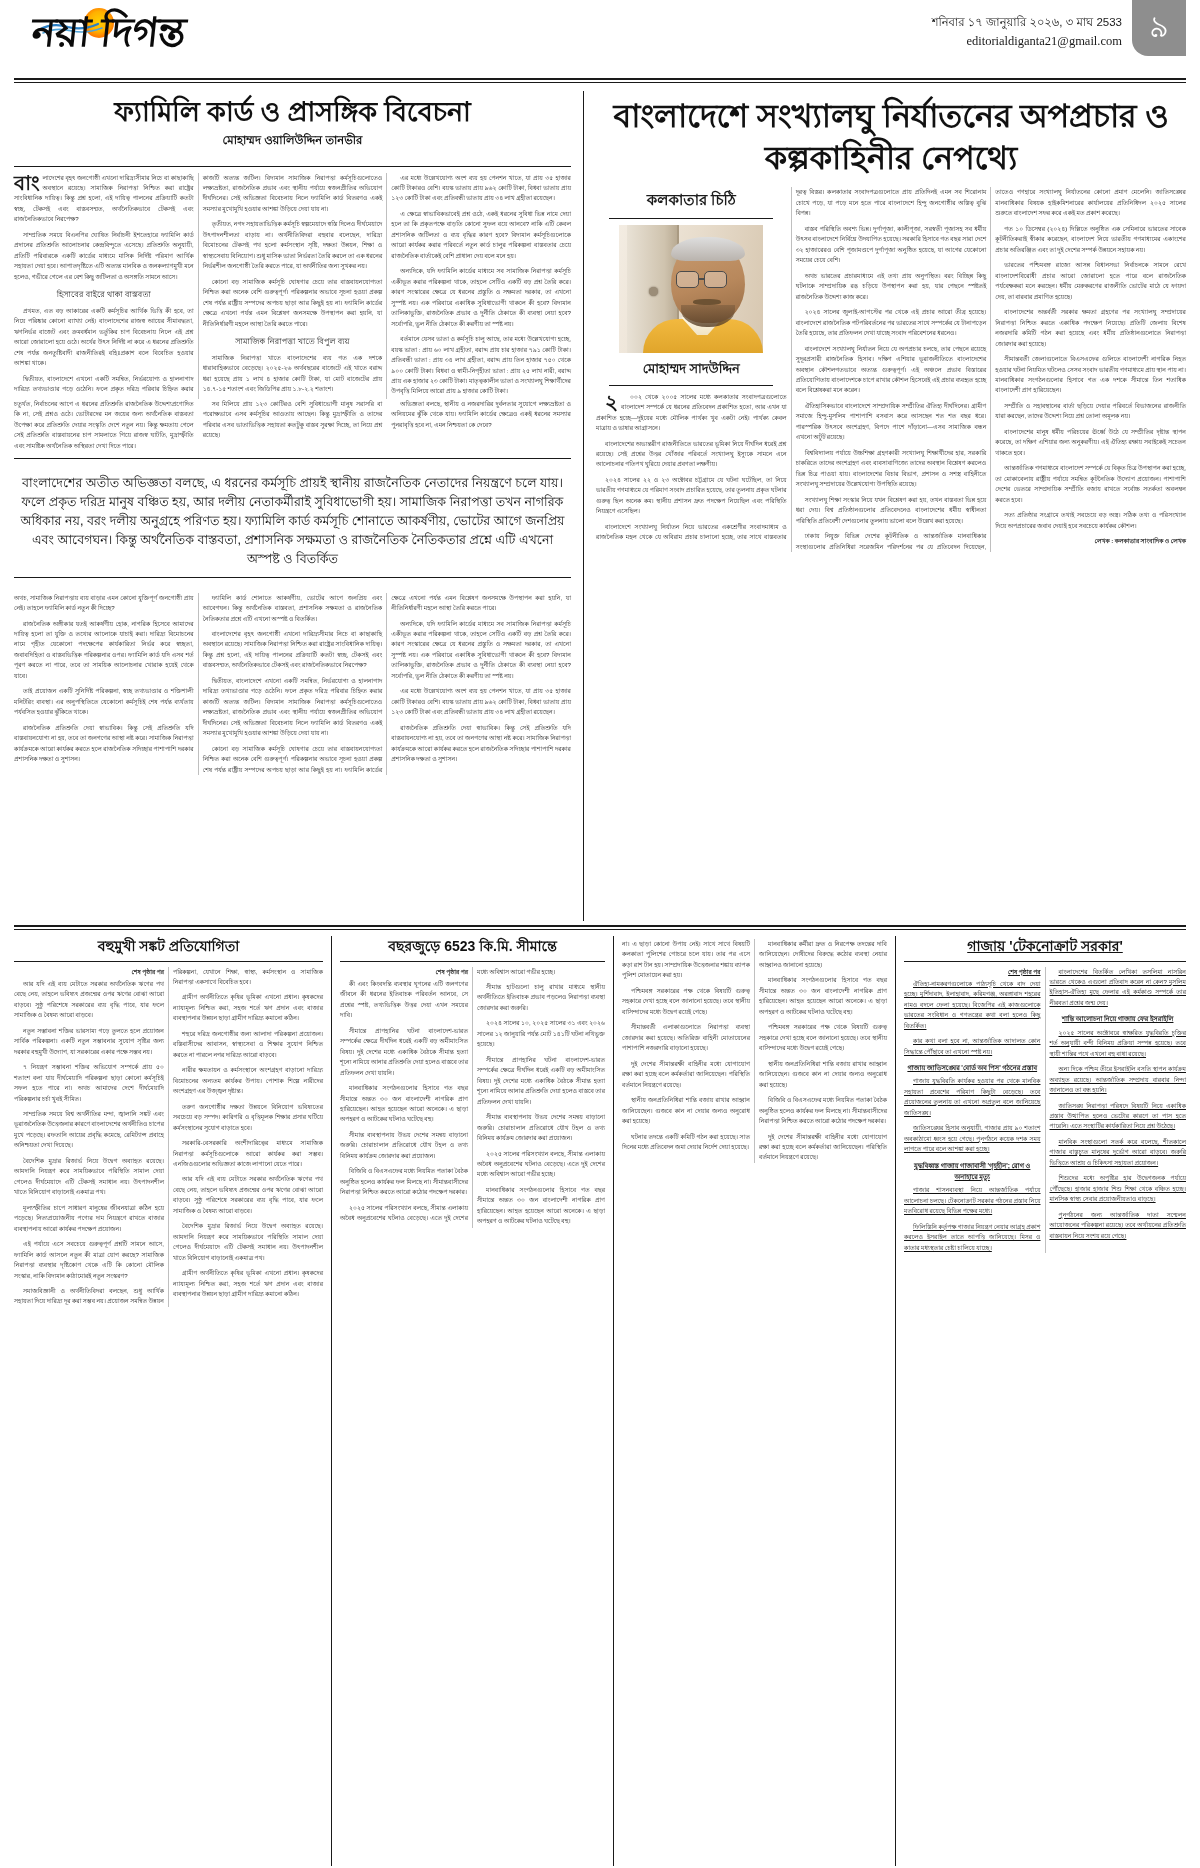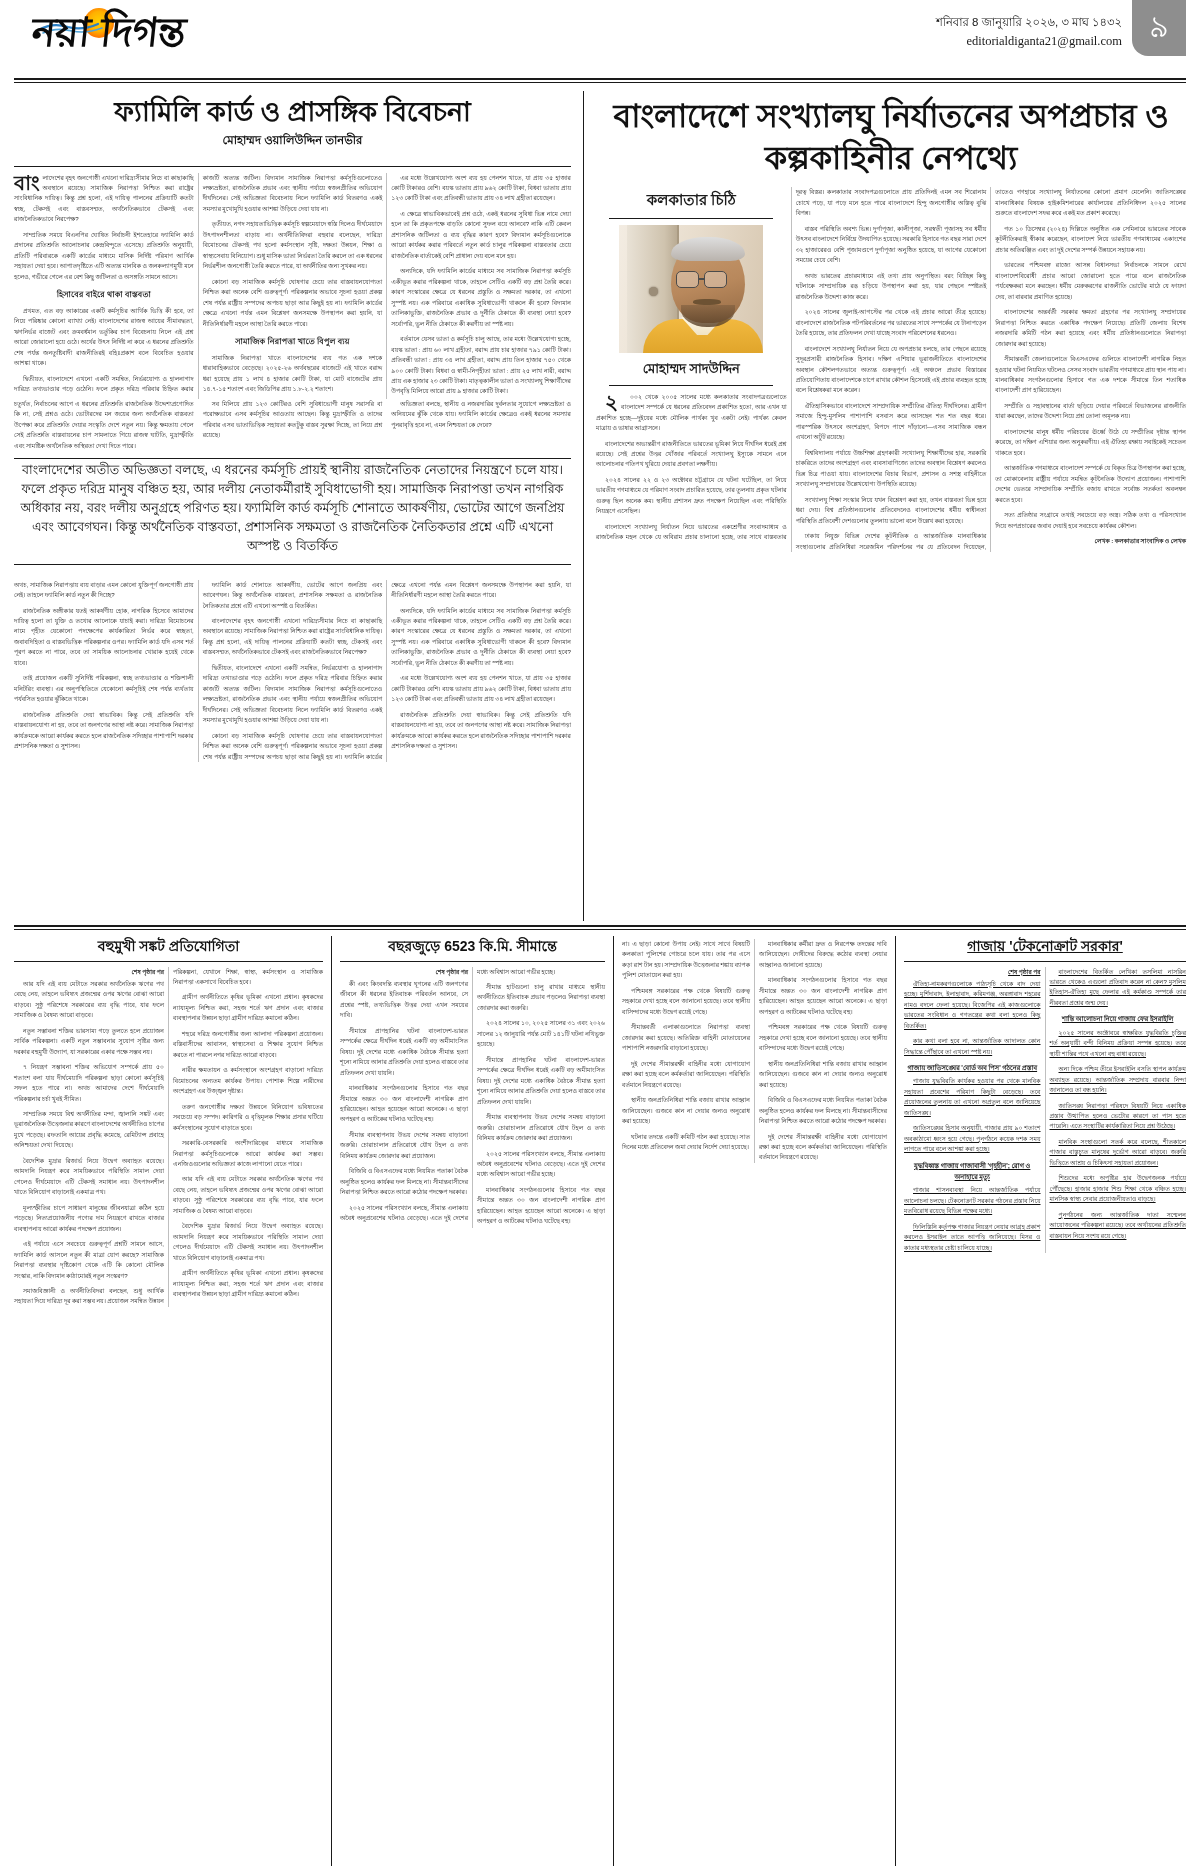--- a/index.html
+++ b/index.html
@@ -114,21 +114,21 @@
   .dropcap::first-letter {
     float: left;
     font-size: 20px;
     line-height: 0.82;
     padding: 2px 3px 0 0;
     font-weight: bold;
   }
 
   .subhead {
     font-size: 8px;
-    font-weight: bold;
+    font-weight: normal;
     text-align: center;
     margin: 6px 0 4px 0;
     letter-spacing: 0.2px;
   }
 
   
   .top-section {
     display: flex;
     padding: 0 14px;
     margin-top: 8px;
@@ -179,21 +179,21 @@
   }
   .cols-2 {
     column-count: 2;
     column-gap: 9px;
     column-rule: 1px solid #bfbfbf;
   }
 
   
   .pullquote {
     margin: 7px 0 15px 0;
-    padding: 2px 4px 8px 4px;
+    padding: 15px 4px 8px 4px;
     border-top: 1px solid #1a1a1a;
     border-bottom: 1px solid #1a1a1a;
     font-size: 12.6px;
     line-height: 1.5;
     text-align: center;
     font-weight: 500;
   }
 
   
   .author-card {
@@ -340,21 +340,21 @@
   <div class="logo-wrap">
     <div class="logo-sun"></div>
     <svg class="logo-wave" viewBox="0 0 76 14">
       <path d="M1 9 Q14 1 30 6 Q44 10 60 3" stroke="#2b7fc4" stroke-width="2.2" fill="none" stroke-linecap="round"></path>
       <path d="M5 12 Q18 6 34 10 Q48 13 64 7" stroke="#4fa3d8" stroke-width="1.6" fill="none" stroke-linecap="round"></path>
     </svg>
     <div class="logo-text bn">নয়া দিগন্ত</div>
   </div>
   <div class="mast-right">
     <div class="mast-meta">
-      <div class="mast-date bn">শনিবার 8 জানুয়ারি ২০২৬, ৩ মাঘ ১৪৩২</div>
+      <div class="mast-date bn">শনিবার ১৭ জানুয়ারি ২০২৬, ৩ মাঘ 2533</div>
       <div class="mast-email">editorialdiganta21@gmail.com</div>
     </div>
     <div class="page-badge bn">৯</div>
   </div>
 </div>
 <div class="mast-rule"></div>
 <div class="mast-rule-thin"></div>
 
 <div class="top-section">
 

